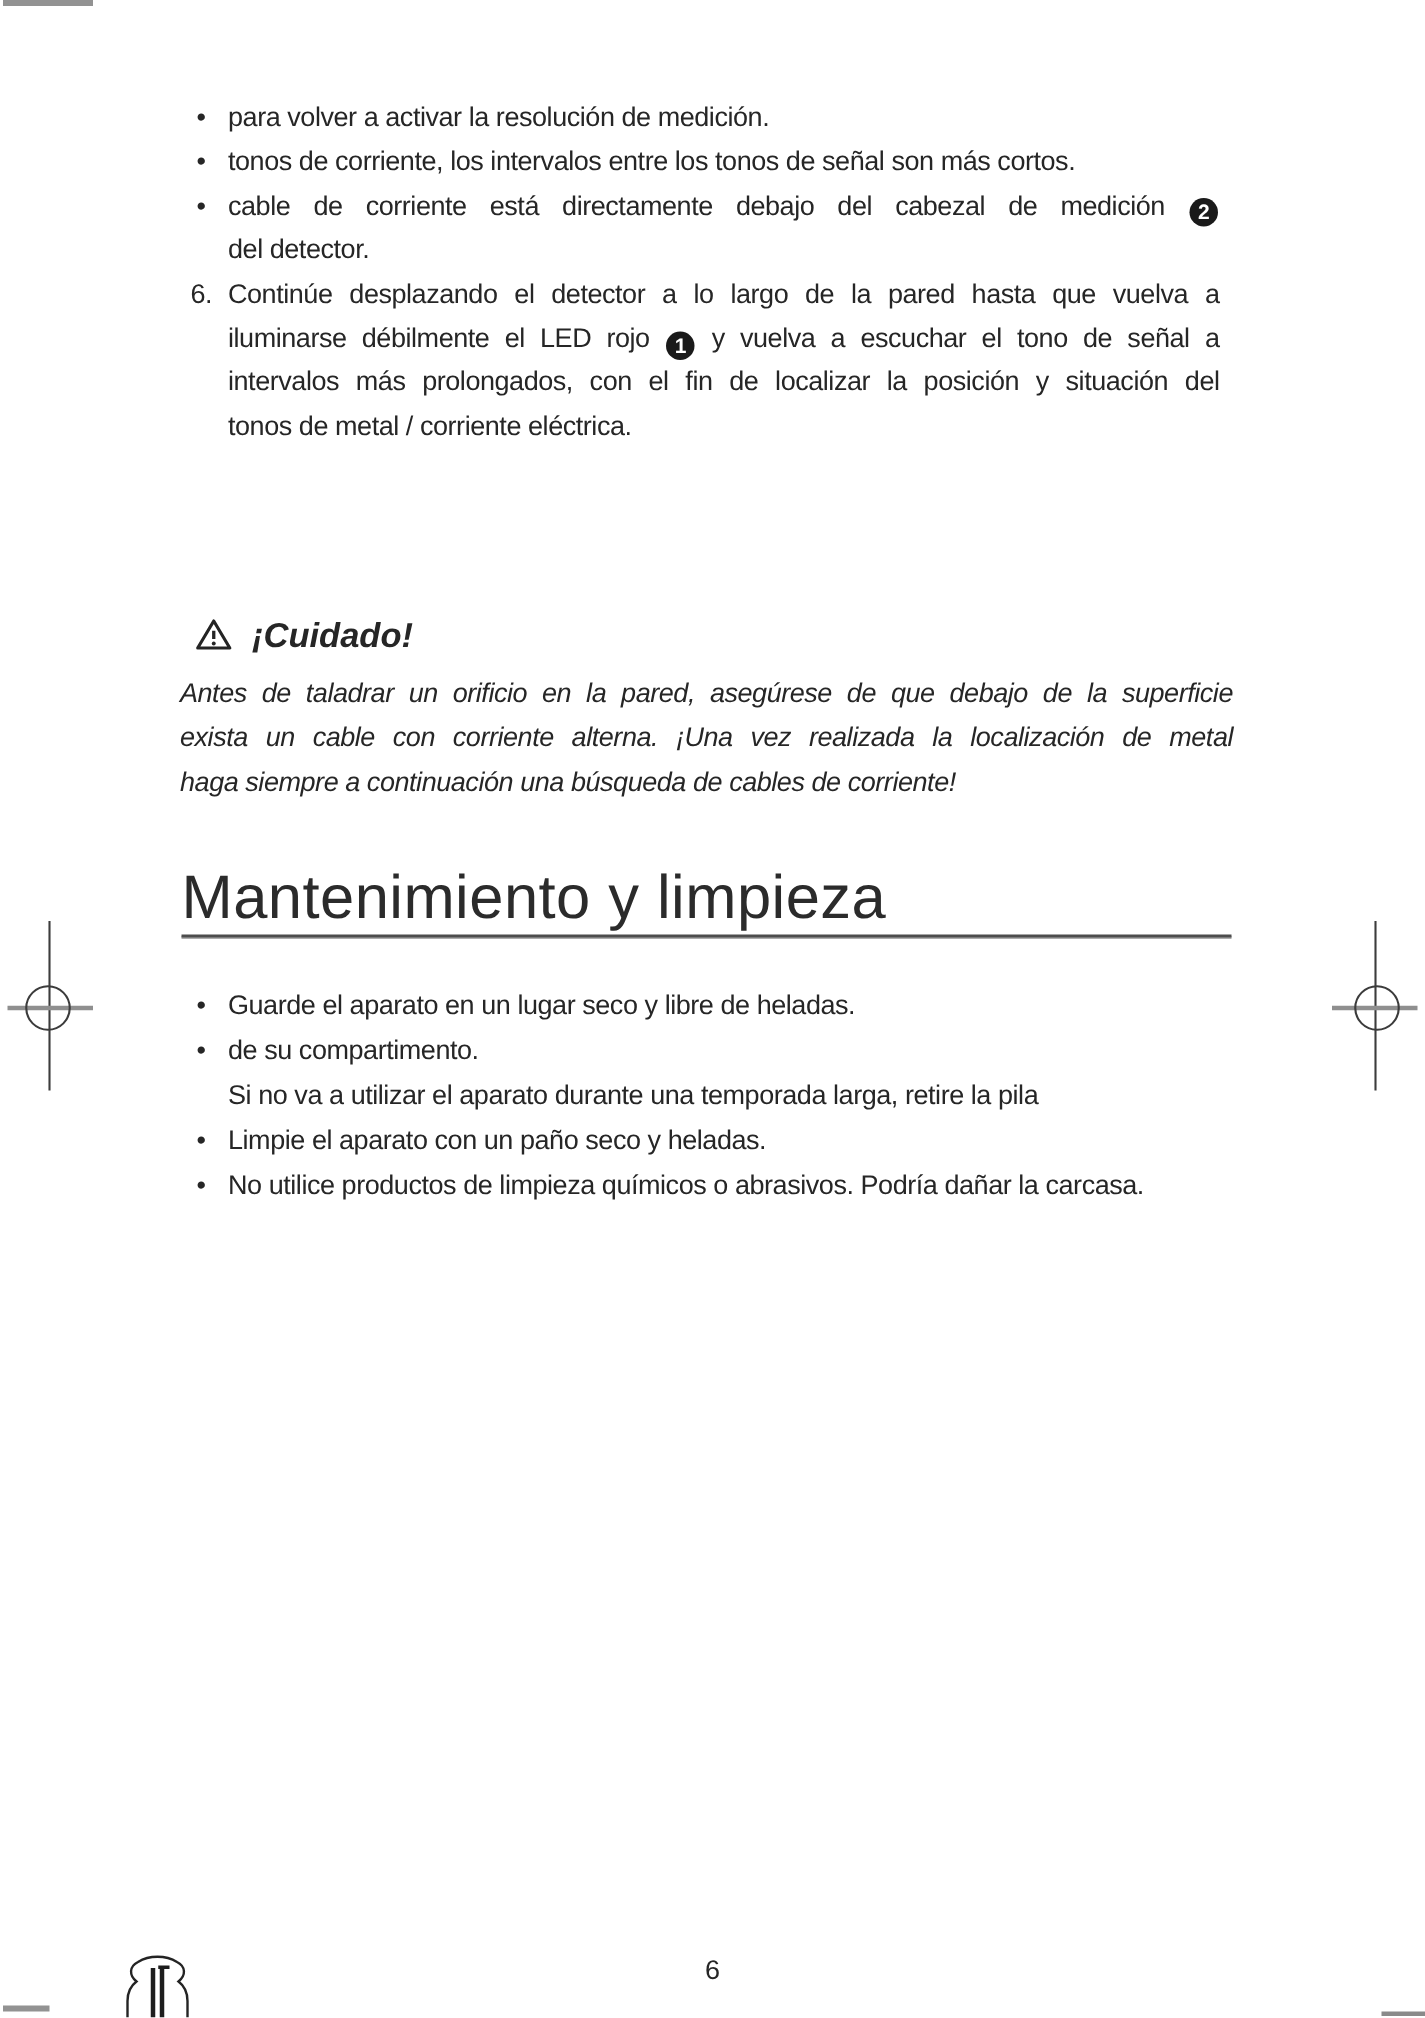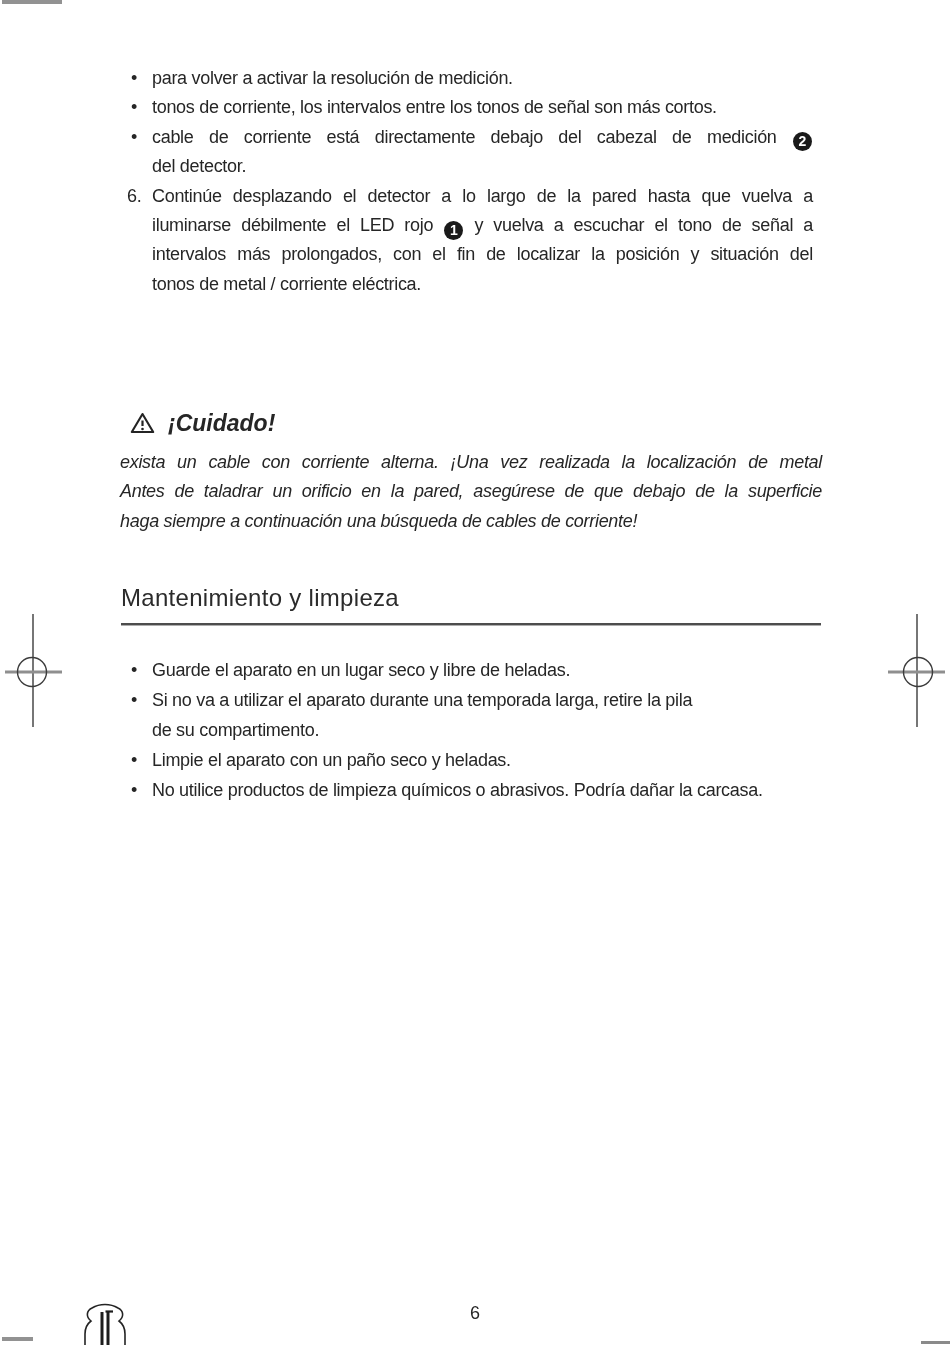--- a/index.html
+++ b/index.html
@@ -44,21 +44,21 @@
   }
 
   
   #warning{position:absolute;left:120px;top:407px;width:702px;}
   .warning-header{display:flex;align-items:center;gap:13px;padding-left:10px;height:32px;}
   .warning-title{font-size:23px;font-weight:700;font-style:italic;letter-spacing:0;}
   .warning-body{margin-top:9px;font-style:italic;font-size:18px;line-height:29.4px;letter-spacing:-0.3px;}
 
   
   #section-heading{position:absolute;left:121px;top:579px;width:700px;}
-  .section-title{font-size:24px;line-height:38px;letter-spacing:0.3px;color:#2b2b2b;}
+  .section-title{font-size:41px;line-height:38px;letter-spacing:0.3px;color:#2b2b2b;}
   .section-rule{margin-top:6px;height:2px;background:#4d4d4d;box-shadow:0 1px 0 #adadad;}
 
   
   #page-number{position:absolute;left:0;top:1303px;width:950px;text-align:center;font-size:18px;}
 </style>
 </head>
 <body>
 
 <div class="crop-bar" id="crop-top-left"></div>
 <div class="crop-bar" id="crop-bottom-left"></div>
@@ -117,43 +117,43 @@
 <div id="warning">
   <div class="warning-header">
     <svg width="25" height="22" viewBox="0 0 25 22" xmlns="http://www.w3.org/2000/svg">
       <path d="M12.5,2 L23.2,20 L1.8,20 Z" fill="none" stroke="#242424" stroke-width="2.1" stroke-linejoin="round"></path>
       <line x1="12.5" y1="8.5" x2="12.5" y2="14" stroke="#242424" stroke-width="2.2"></line>
       <circle cx="12.5" cy="17" r="1.3" fill="#242424"></circle>
     </svg>
     <span class="warning-title">¡Cuidado!</span>
   </div>
   <div class="warning-body">
+      <div class="line jl">Antes de taladrar un orificio en la pared, asegúrese de que debajo de la superficie</div>
       <div class="line jl">exista un cable con corriente alterna. ¡Una vez realizada la localización de metal</div>
-      <div class="line jl">Antes de taladrar un orificio en la pared, asegúrese de que debajo de la superficie</div>
       <div class="line">haga siempre a continuación una búsqueda de cables de corriente!</div>
     </div>
 </div>
 
 <div id="section-heading">
   <div class="section-title">Mantenimiento y limpieza</div>
   <div class="section-rule"></div>
 </div>
 
 <div class="list" id="maintenance-list">
     <div class="item">
       <span class="marker">•</span>
       <div>
         <div class="line">Guarde el aparato en un lugar seco y libre de heladas.</div>
       </div>
     </div>
     <div class="item">
       <span class="marker">•</span>
       <div>
+        <div class="line">de su compartimento.</div>
         <div class="line">Si no va a utilizar el aparato durante una temporada larga, retire la pila</div>
-        <div class="line">de su compartimento.</div>
       </div>
     </div>
     <div class="item">
       <span class="marker">•</span>
       <div>
         <div class="line">Limpie el aparato con un paño seco y heladas.</div>
       </div>
     </div>
     <div class="item">
       <span class="marker">•</span>

